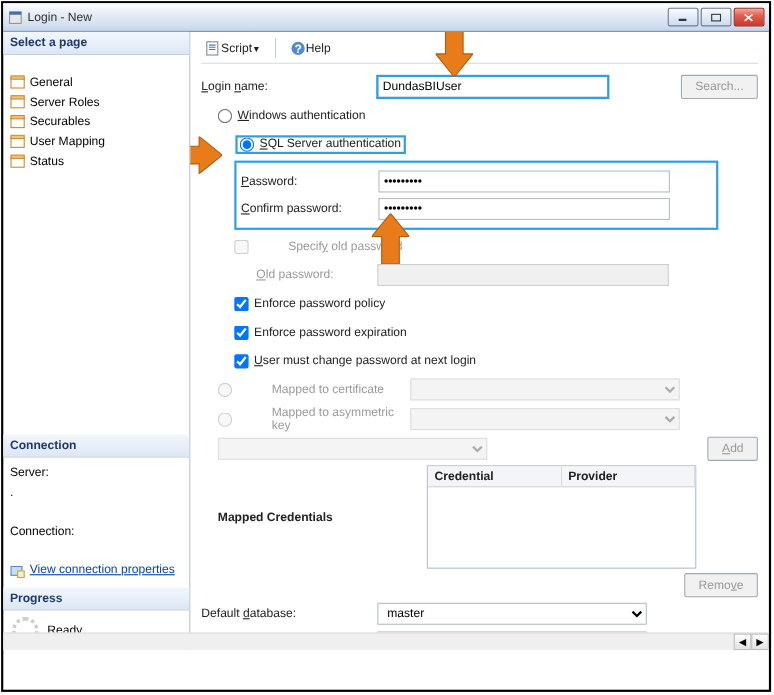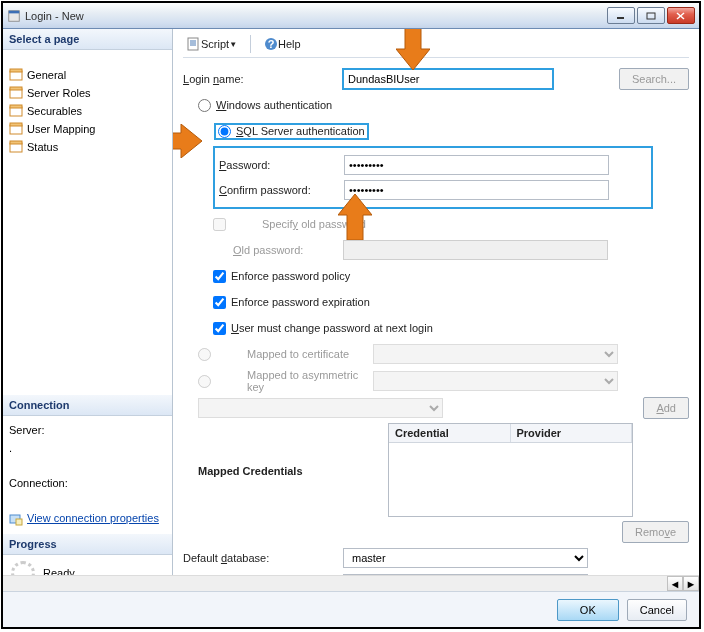--- a/index.html
+++ b/index.html
@@ -287,17 +287,13 @@
           </svg>
       </div>
     </div>
   </div>
 
   <div class="scrollh">
     <div class="sbtn">◄</div>
     <div class="sbtn">►</div>
   </div>
 
-  <div class="statusbar">
-    <button class="btn ok">OK</button>
-    <button class="btn">Cancel</button>
-  </div>
 </div>
 
 </body></html>

